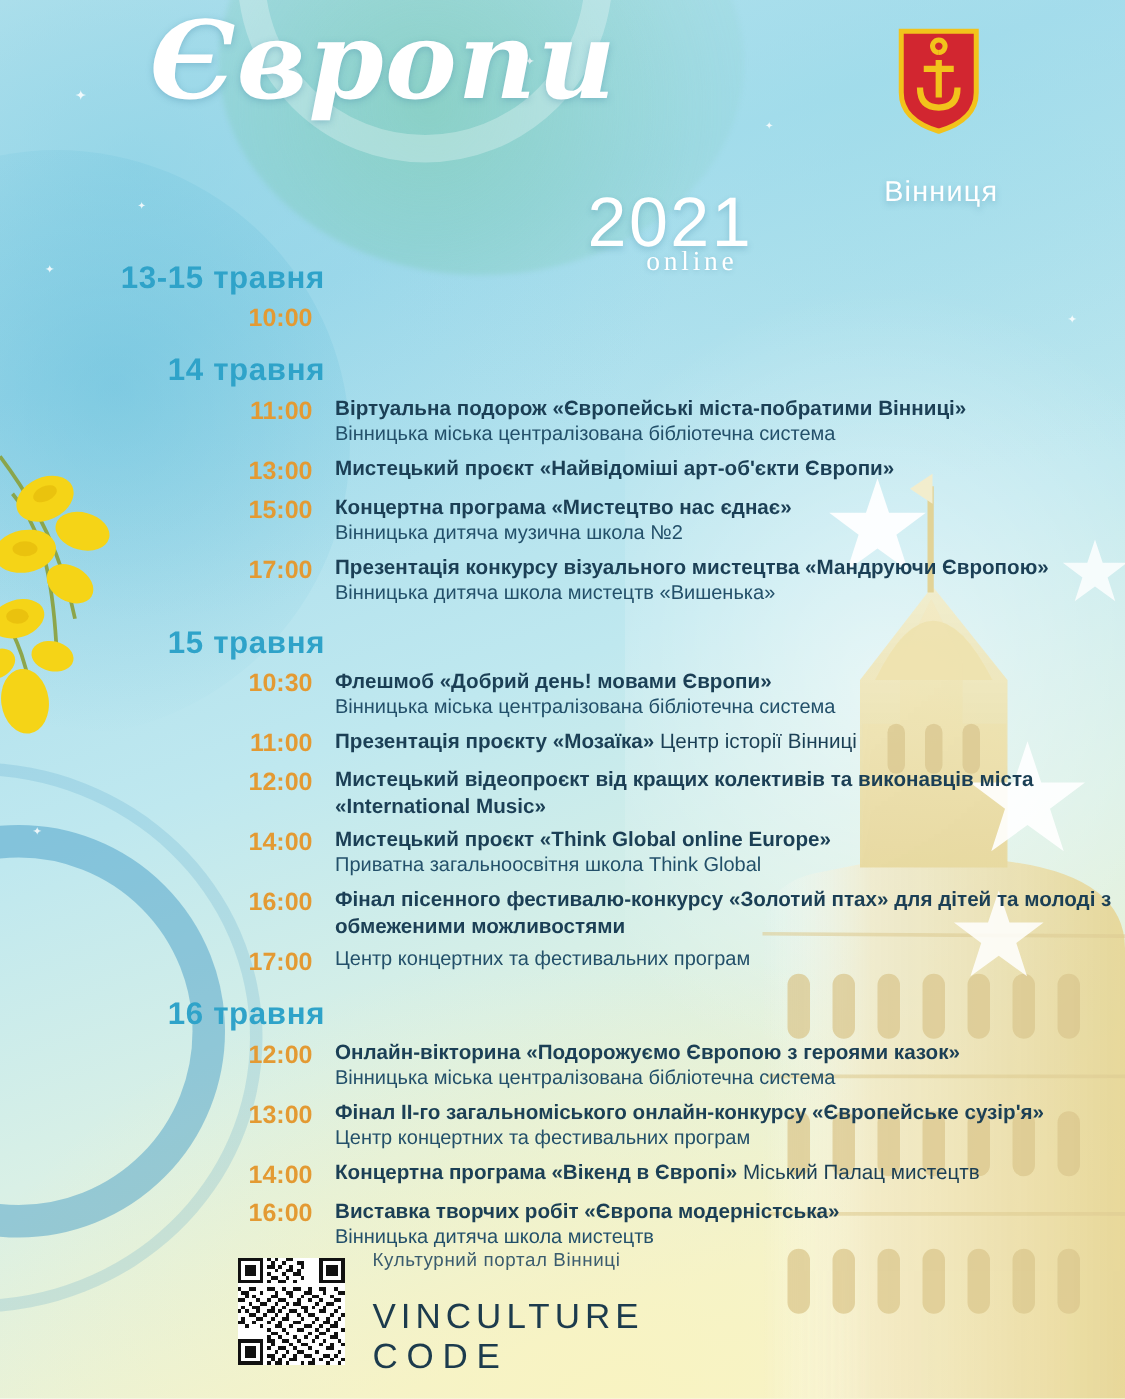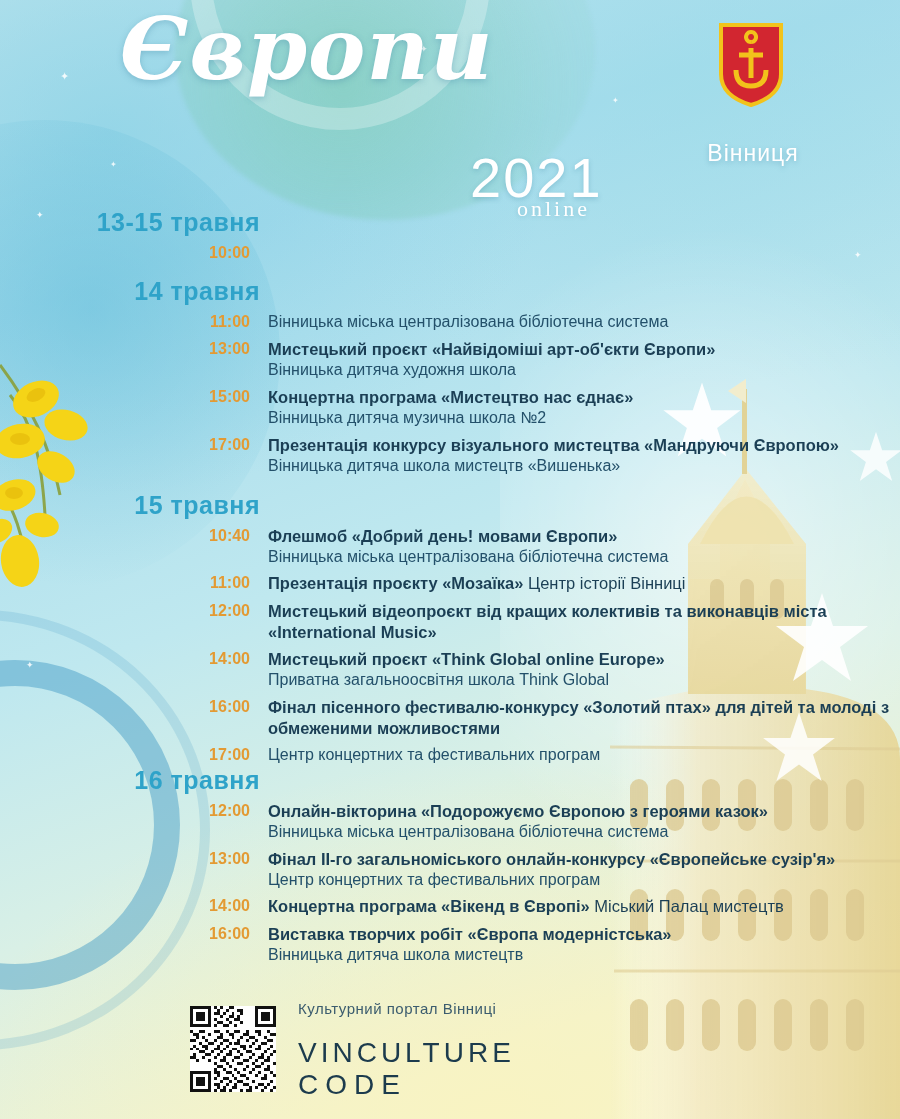--- a/index.html
+++ b/index.html
@@ -147,21 +147,21 @@
     width: 252px;
     padding-right: 8px;
   }
   .row { display: flex; align-items: flex-start; margin-top: 6px; }
   .time {
     width: 252px;
     text-align: right;
     padding-right: 18px;
     font-family: "Liberation Sans", sans-serif;
     font-weight: bold;
-    font-size: 16px;
+    font-size: 20px;
     color: #e39a33;
     flex: 0 0 252px;
     line-height: 1.25;
   }
   .entry { flex: 1; padding-right: 20px; }
   .entry .name {
     font-family: "Liberation Sans", sans-serif;
     font-weight: bold;
     font-size: 16.5px;
     color: #1b3f55;
@@ -328,47 +328,47 @@
 
   <div class="schedule" id="schedule-root">
       <div class="day-header">13-15 травня</div>
       <div class="row">
         <div class="time">10:00</div>
       </div>
       <div class="day-header" style="margin-top: 14px;">14 травня</div>
       <div class="row">
         <div class="time">11:00</div>
         <div class="entry">
+          <div class="name">Віртуальна подорож «Європейські міста-побратими Вінниці»</div>
           <div class="venue">Вінницька міська централізована бібліотечна система</div>
         </div>
       </div>
       <div class="row">
         <div class="time">13:00</div>
         <div class="entry">
           <div class="name">Мистецький проєкт «Найвідоміші арт-об'єкти Європи»</div>
-          <div class="venue">Вінницька дитяча художня школа</div>
         </div>
       </div>
       <div class="row">
         <div class="time">15:00</div>
         <div class="entry">
           <div class="name">Концертна програма «Мистецтво нас єднає»</div>
           <div class="venue">Вінницька дитяча музична школа №2</div>
         </div>
       </div>
       <div class="row">
         <div class="time">17:00</div>
         <div class="entry">
           <div class="name">Презентація конкурсу візуального мистецтва «Мандруючи Європою»</div>
           <div class="venue">Вінницька дитяча школа мистецтв «Вишенька»</div>
         </div>
       </div>
       <div class="day-header" style="margin-top: 14px;">15 травня</div>
       <div class="row">
-        <div class="time">10:40</div>
+        <div class="time">10:30</div>
         <div class="entry">
           <div class="name">Флешмоб «Добрий день! мовами Європи»</div>
           <div class="venue">Вінницька міська централізована бібліотечна система</div>
         </div>
       </div>
       <div class="row">
         <div class="time">11:00</div>
         <div class="entry">
           <div class="name"><span>Презентація проєкту «Мозаїка»</span><span class="inline-venue"> Центр історії Вінниці</span></div>
         </div>
@@ -391,21 +391,21 @@
         <div class="entry">
           <div class="name">Фінал пісенного фестивалю-конкурсу «Золотий птах» для дітей та молоді з обмеженими можливостями</div>
         </div>
       </div>
       <div class="row">
         <div class="time">17:00</div>
         <div class="entry">
           <div class="venue">Центр концертних та фестивальних програм</div>
         </div>
       </div>
-      <div class="day-header" style=" padding-left: 12px;">16 травня</div>
+      <div class="day-header" style="margin-top: 14px; padding-left: 12px;">16 травня</div>
       <div class="row">
         <div class="time">12:00</div>
         <div class="entry">
           <div class="name">Онлайн-вікторина «Подорожуємо Європою з героями казок»</div>
           <div class="venue">Вінницька міська централізована бібліотечна система</div>
         </div>
       </div>
       <div class="row">
         <div class="time">13:00</div>
         <div class="entry">

